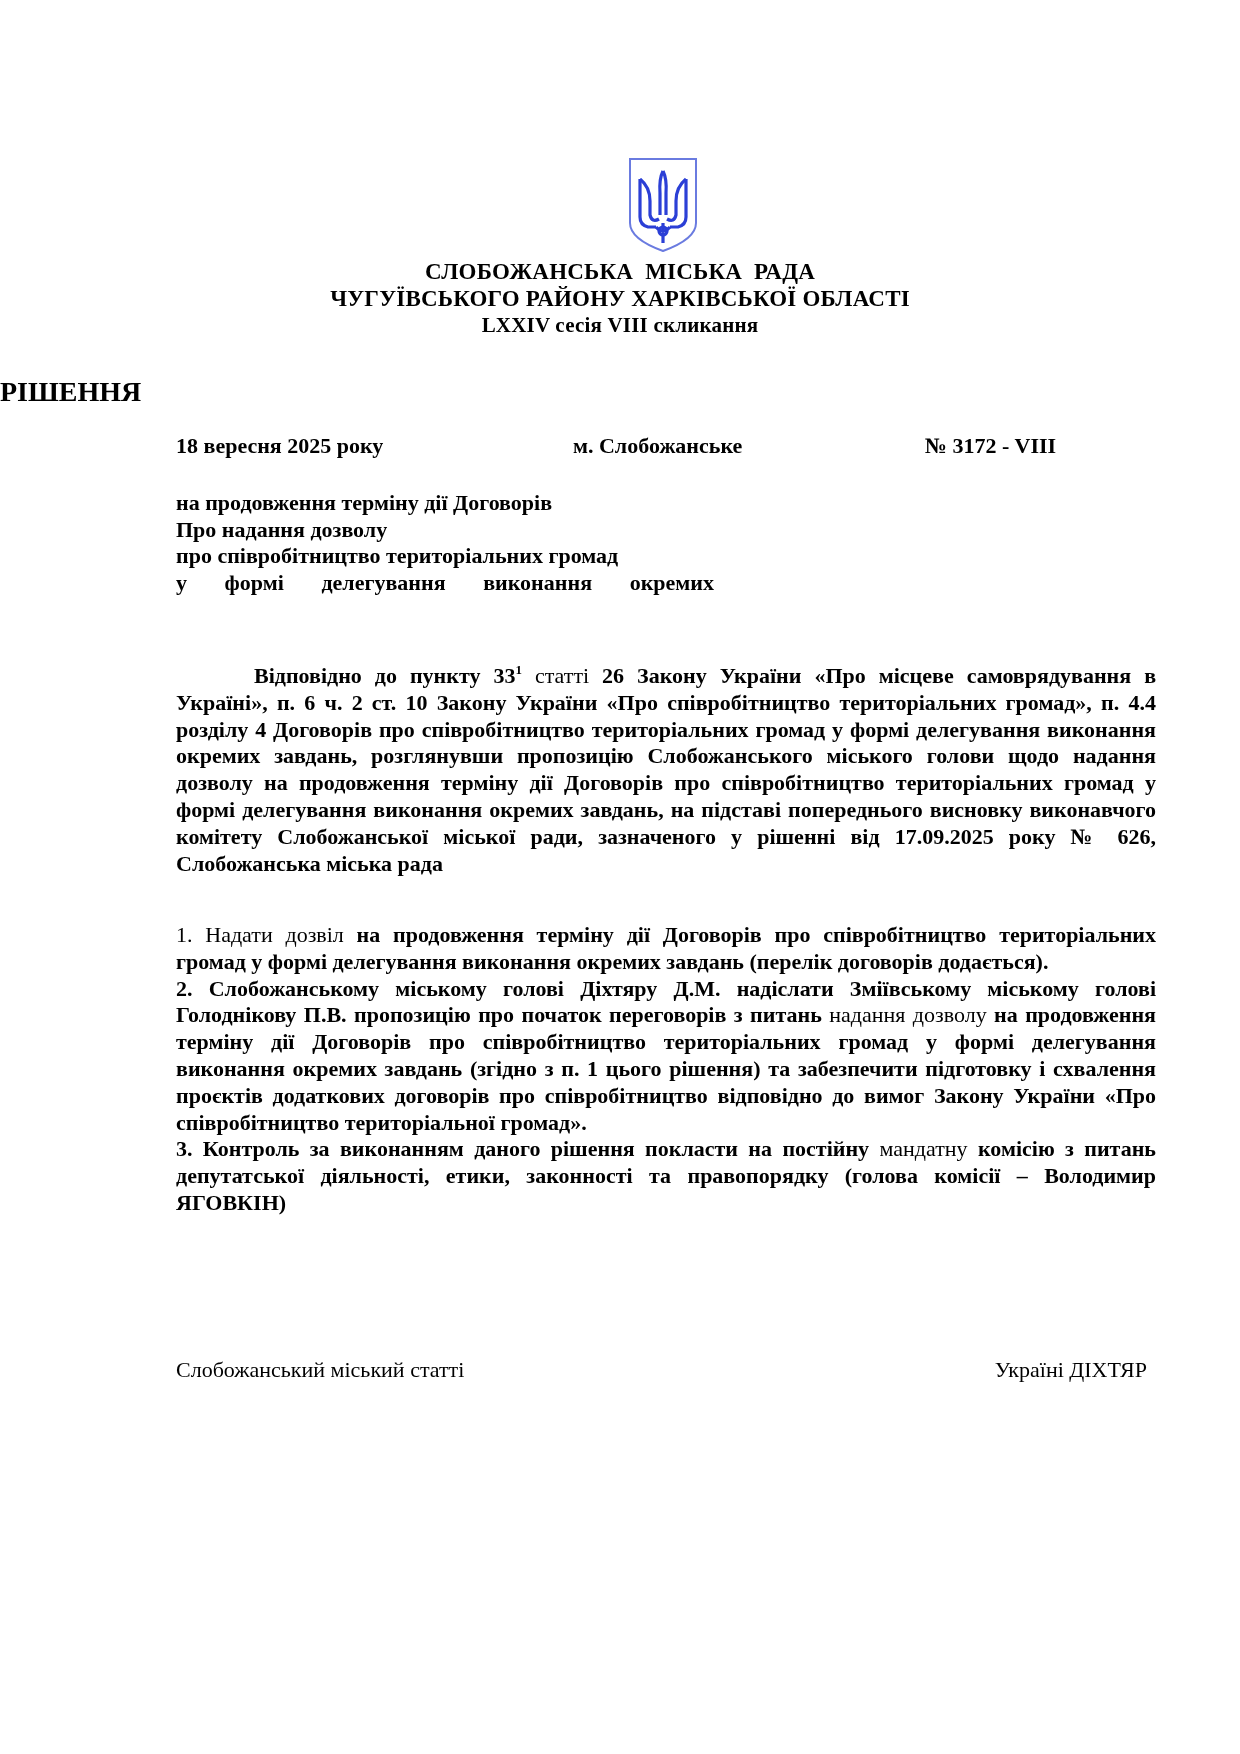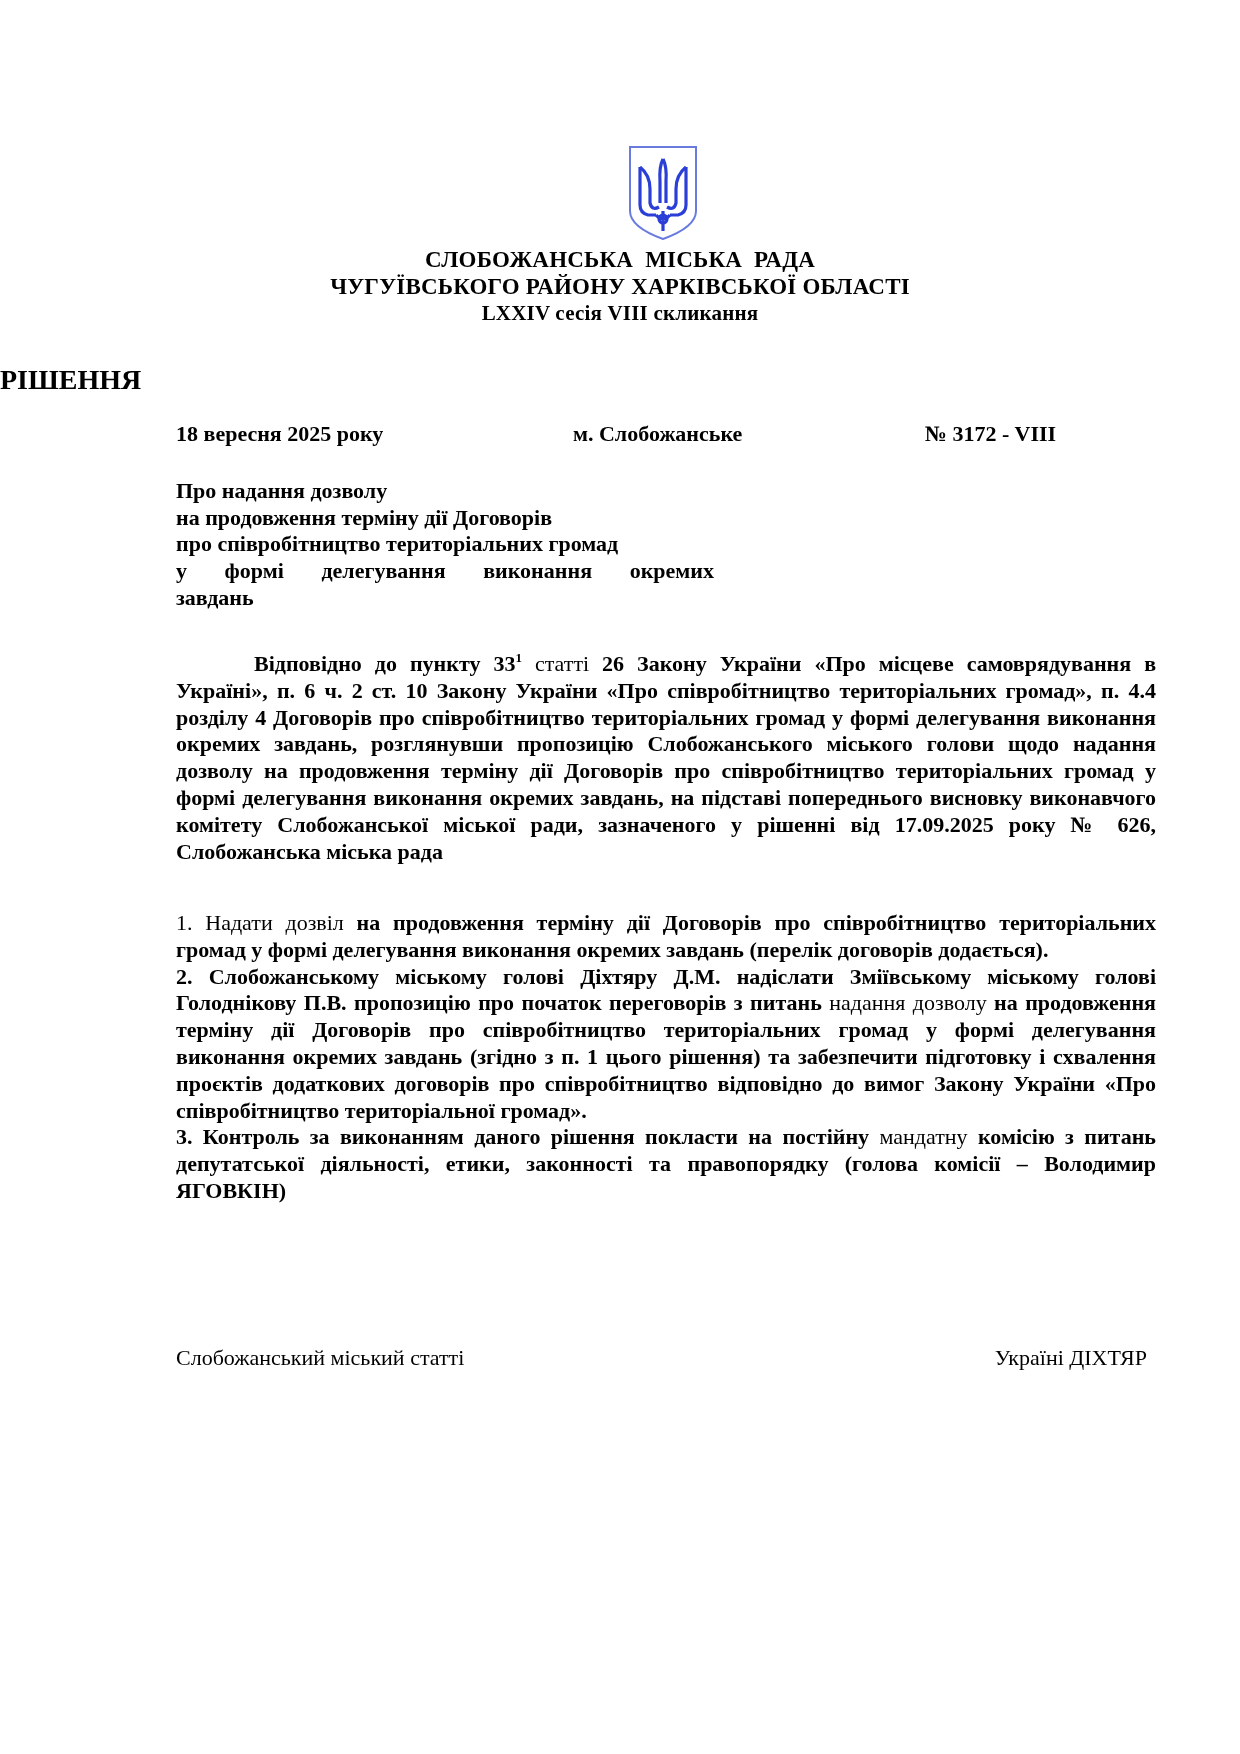--- a/index.html
+++ b/index.html
@@ -1,18 +1,18 @@
 <!DOCTYPE html>
 <html><head>
 <meta charset="utf-8">
 <style>
   html, body { margin: 0; padding: 0; background: #ffffff; }
   body { width: 1240px; height: 1754px; position: relative; overflow: hidden;
          font-family: "Liberation Serif", "DejaVu Serif", serif; color: #000; }
-  .abs { position: absolute; }
+  .abs { position: absolute; margin-top: 12px; }
   .n { font-weight: normal; }
   #coat { left: 628px; top: 145px; width: 70px; height: 96px; }
   .hdr { left: 0; width: 1240px; text-align: center; font-weight: bold; font-size: 23px; line-height: 27px; letter-spacing: 0.2px; }
   #h1 { top: 246px; word-spacing: 6px; }
   #h2 { top: 273px; }
   #h3 { top: 300px; font-size: 21px; }
   #title { top: 364px; left: 0; width: 1047px; text-align: left; font-weight: bold; font-size: 28px; }
   .meta { top: 421px; font-size: 22px; font-weight: bold; }
   #date { left: 176px; }
   #place { left: 573px; }
@@ -50,25 +50,24 @@
 <div id="h2" class="abs hdr">ЧУГУЇВСЬКОГО РАЙОНУ ХАРКІВСЬКОЇ ОБЛАСТІ</div>
 <div id="h3" class="abs hdr">LXXIV сесія VIII скликання</div>
 
 <div id="title" class="abs">РІШЕННЯ</div>
 
 <div id="date" class="abs meta">18 вересня 2025 року</div>
 <div id="place" class="abs meta">м. Слобожанське</div>
 <div id="num" class="abs meta">№ 3172 - VIII</div>
 
 <div id="subject" class="abs">
+  <div>на продовження терміну дії Договорів</div>
   <div>Про надання дозволу</div>
-  <div>на продовження терміну дії Договорів</div>
   <div>про співробітництво територіальних громад</div>
   <div class="j">у формі делегування виконання окремих</div>
-  <div>завдань</div>
 </div>
 
 <div id="para" class="abs body"><span class="indent"></span><span>Відповідно до пункту 33</span><sup>1</sup><span class="n"> статті </span><span>26 Закону України «Про місцеве самоврядування в Україні», п. 6 ч. 2 ст. 10 Закону України «Про співробітництво територіальних громад», п. 4.4 розділу 4 Договорів про співробітництво територіальних громад у формі делегування виконання окремих завдань, розглянувши пропозицію Слобожанського міського голови щодо надання дозволу на продовження терміну дії Договорів про співробітництво територіальних громад у формі делегування виконання окремих завдань, на підставі попереднього висновку виконавчого комітету Слобожанської міської ради, зазначеного у рішенні від 17.09.2025 року № 626, Слобожанська міська рада</span></div>
 
 <div id="resolved" class="abs body">
   <p><span class="n">1. Надати дозвіл </span><span>на продовження терміну дії Договорів про співробітництво територіальних громад у формі делегування виконання окремих завдань (перелік договорів додається).</span></p>
   <p><span>2. Слобожанському міському голові Діхтяру Д.М. надіслати Зміївському міському голові Голоднікову П.В. пропозицію про початок переговорів з питань </span><span class="n">надання дозволу</span><span> на продовження терміну дії Договорів про співробітництво територіальних громад у формі делегування виконання окремих завдань (згідно з п. 1 цього рішення) та забезпечити підготовку і схвалення проєктів додаткових договорів про співробітництво відповідно до вимог Закону України «Про співробітництво територіальної громад».</span></p>
   <p><span>3. Контроль за виконанням даного рішення покласти на постійну </span><span class="n">мандатну</span><span> комісію з питань депутатської діяльності, етики, законності та правопорядку (голова комісії – Володимир ЯГОВКІН)</span></p>
 </div>
 

